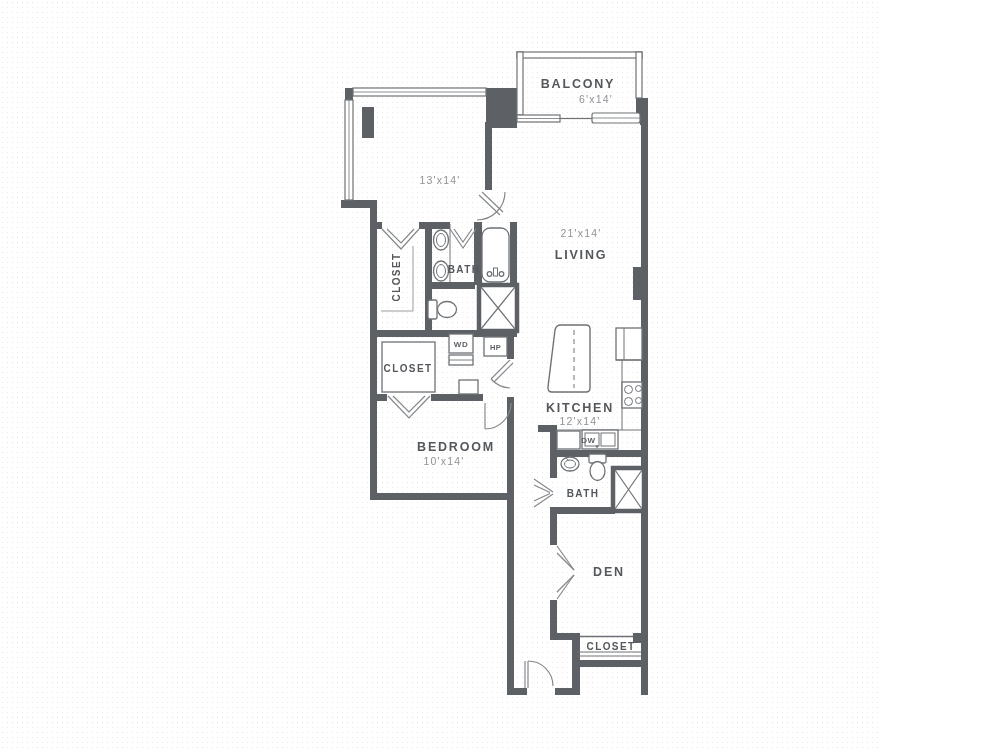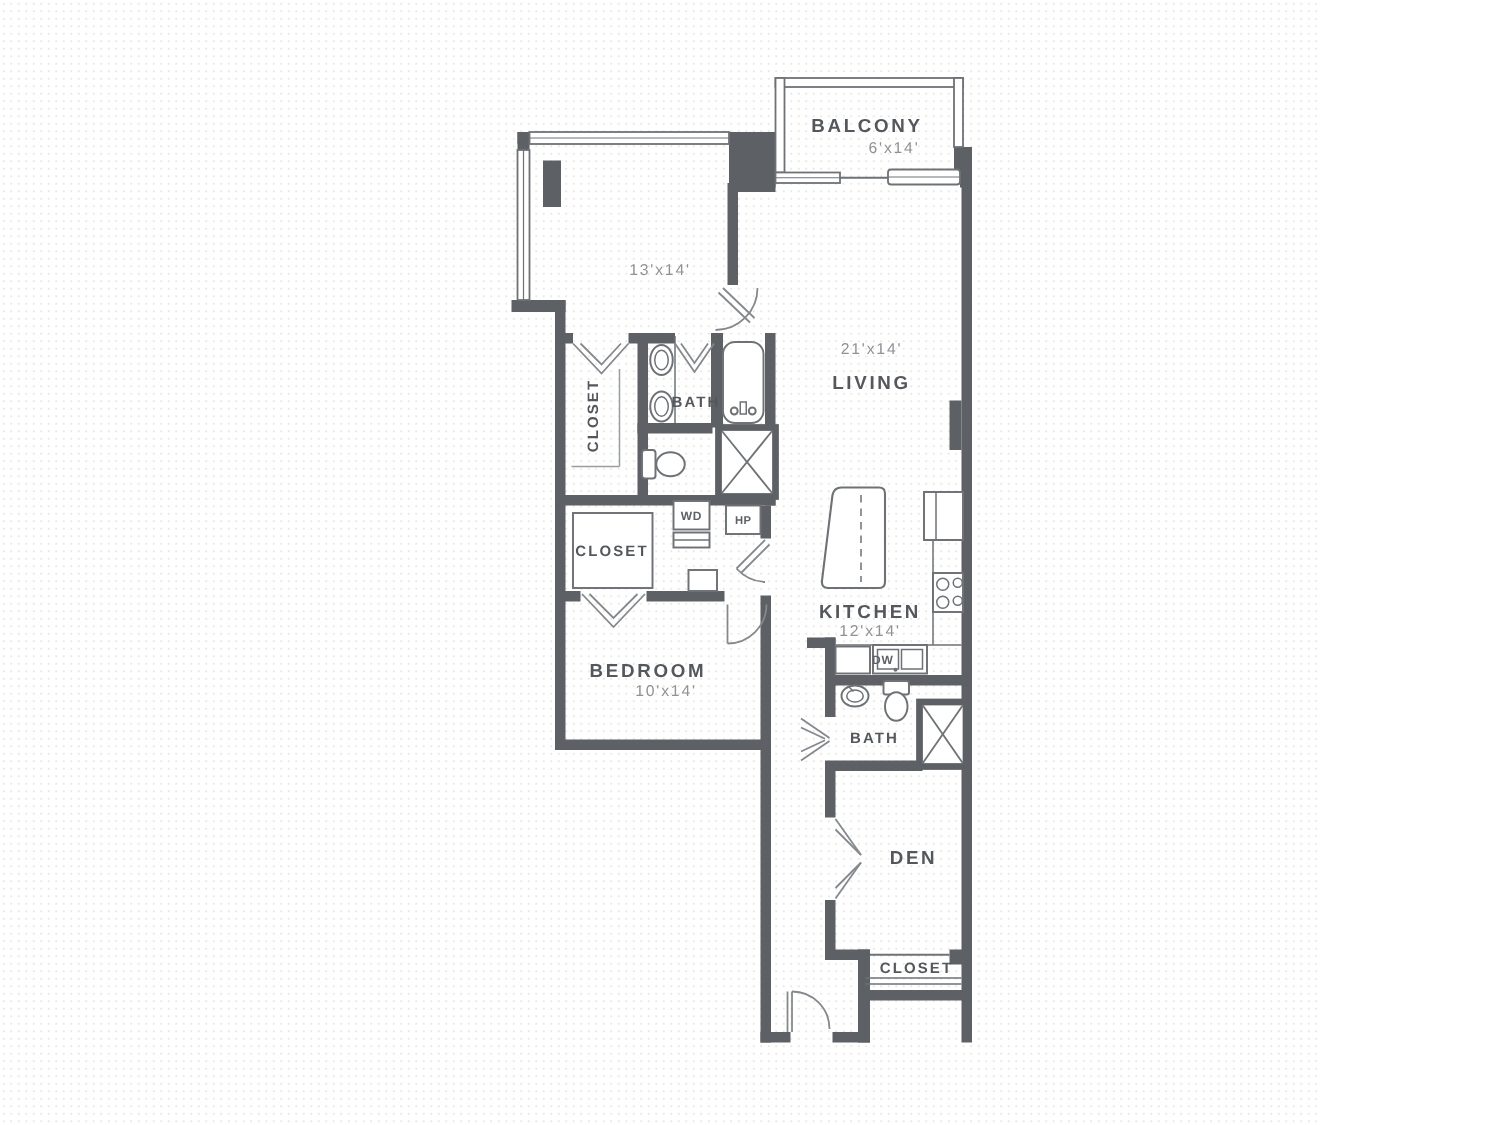--- a/index.html
+++ b/index.html
@@ -234,21 +234,21 @@
 
   <div class="lbl small vert" style="left:396px;top:277px;">CLOSET</div>
 
   <div class="lbl small" style="left:464px;top:269px;">BATH</div>
 
   <div class="lbl small" style="left:408px;top:368px;">CLOSET</div>
 
   <div class="lbl" style="left:580px;top:408px;">KITCHEN</div>
   <div class="dims" style="left:580px;top:421px;">12'x14'</div>
 
-  <div class="lbl" style="left:432px;top:447px;text-align:right;">BEDROOM</div>
+  <div class="lbl" style="left:456px;top:447px;text-align:right;">BEDROOM</div>
   <div class="dims" style="left:444px;top:461px;text-align:right;">10'x14'</div>
 
   <div class="lbl small" style="left:583px;top:493px;">BATH</div>
 
   <div class="lbl" style="left:609px;top:572px;">DEN</div>
 
   <div class="lbl small" style="left:611px;top:646px;">CLOSET</div>
 
   <div class="lbl tiny" style="left:461px;top:344px;">WD</div>
   <div class="lbl tiny2" style="left:495.5px;top:346.5px;">HP</div>

